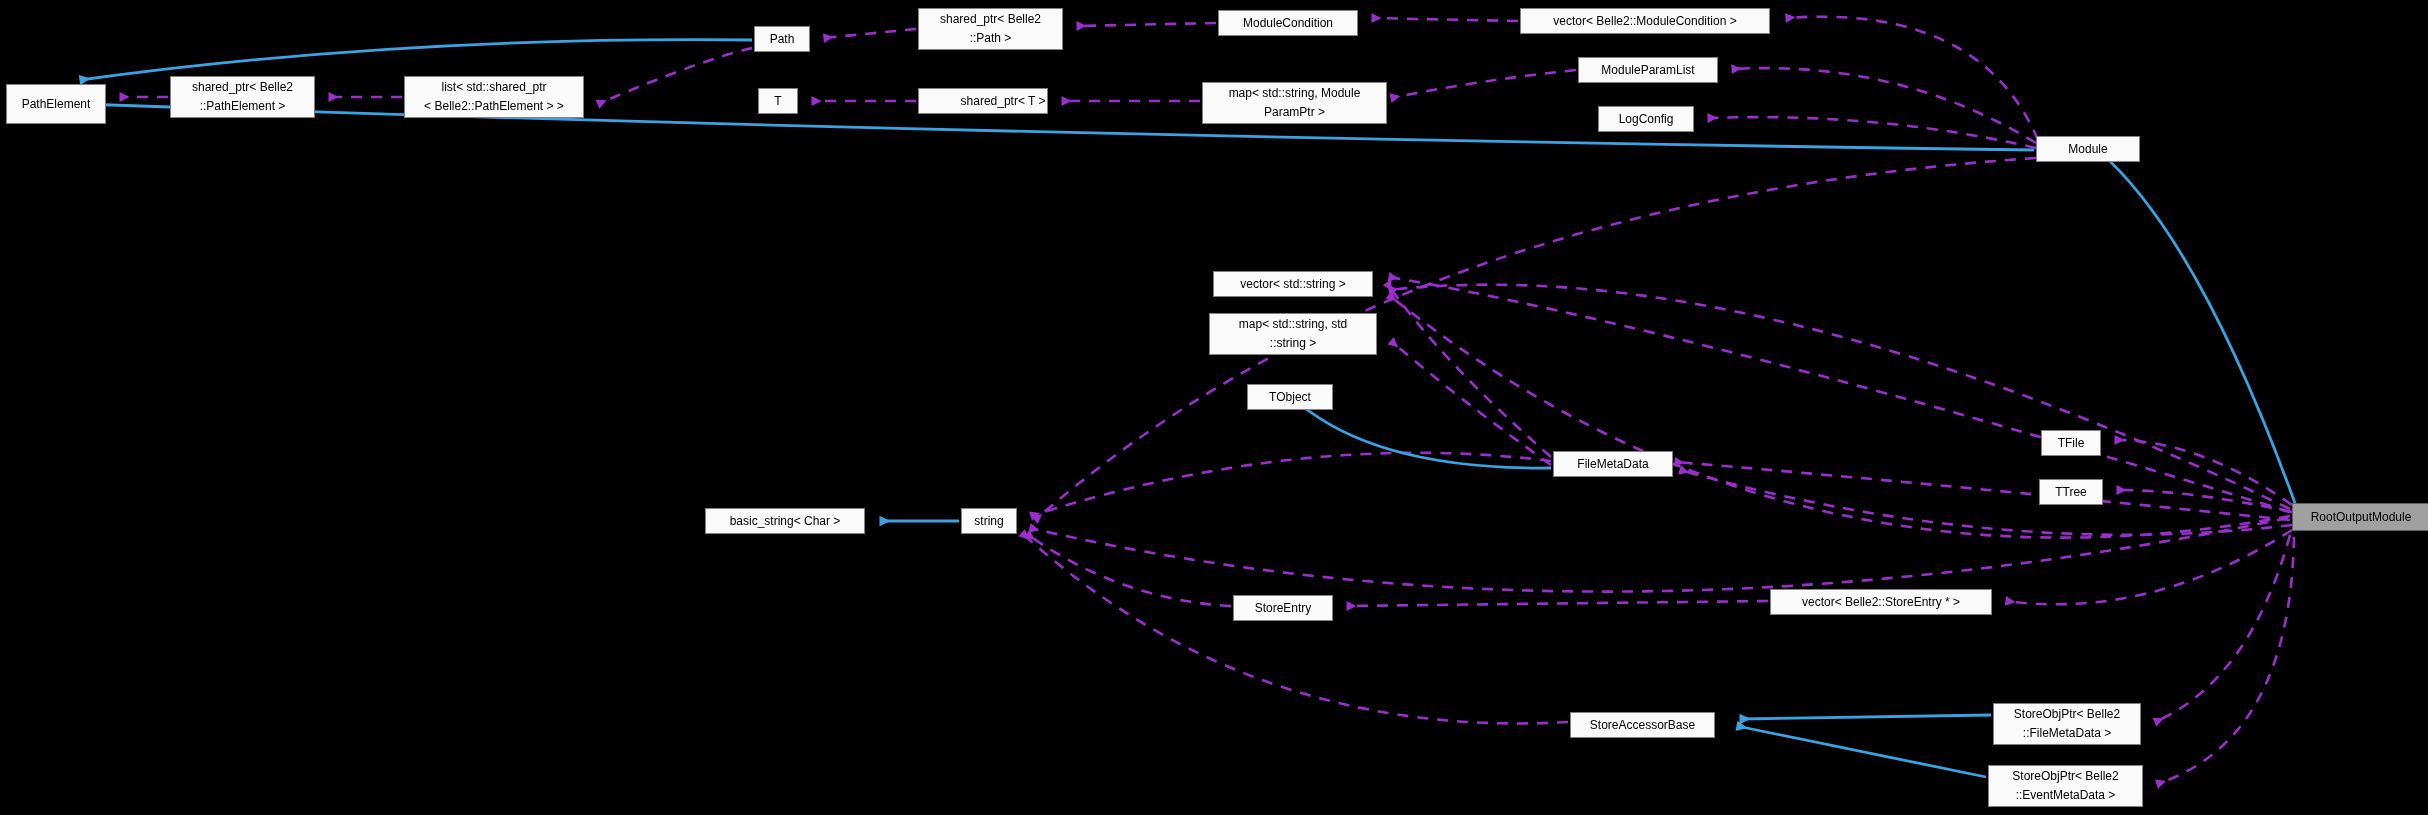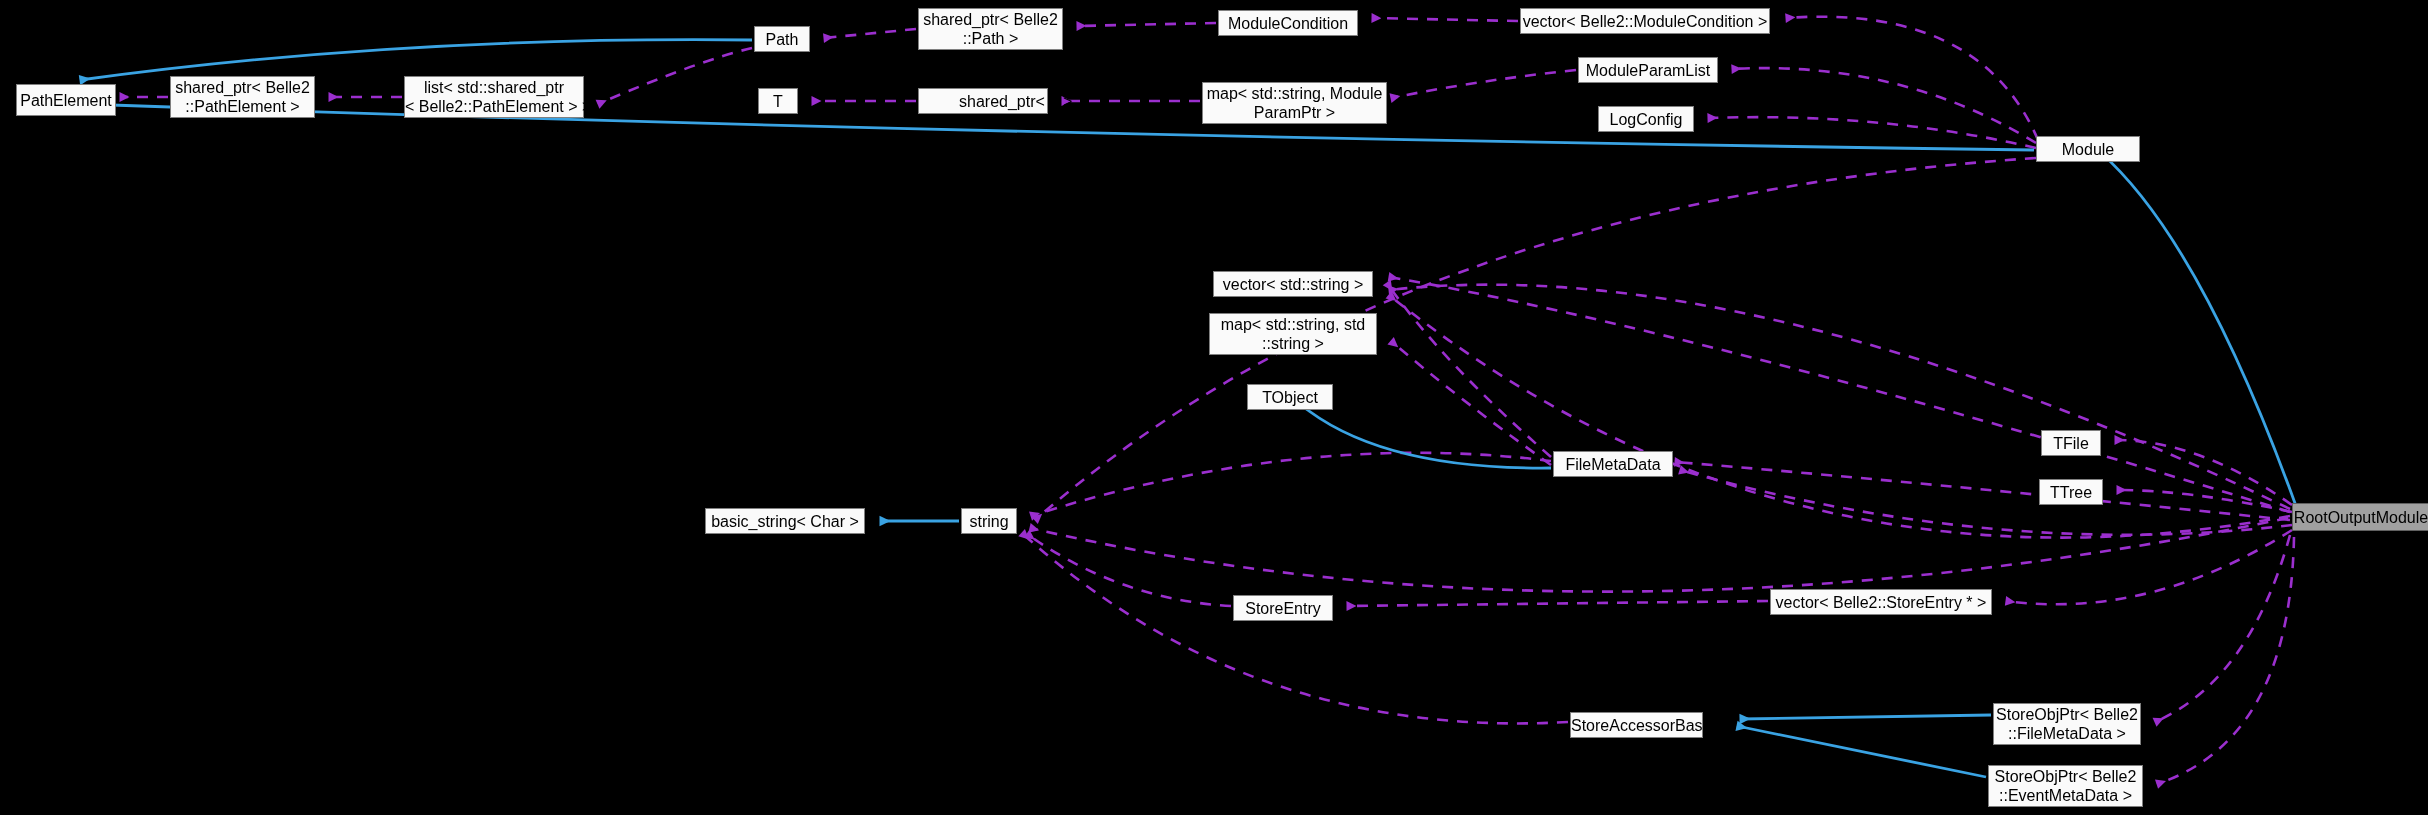--- a/index.html
+++ b/index.html
@@ -22,21 +22,21 @@
     width: 2428px;
     height: 815px;
     pointer-events: none;
   }
   .node {
     position: absolute;
     box-sizing: border-box;
     background: #fafafa;
     border: 1px solid #808080;
     color: #000000;
-    font-size: 16px;
+    font-size: 12px;
     line-height: 19px;
     text-align: center;
     display: flex;
     align-items: center;
     justify-content: center;
     white-space: pre;
     z-index: 5;
   }
   .node.focus {
     background: #a0a0a0;
@@ -99,21 +99,21 @@
       <path d="M 752,40 Q 400,36 80,80"></path>
       <path d="M 2034,150 Q 1000,136 82,104"></path>
       <path d="M 2296,506 Q 2200,240 2100,152"></path>
       <path d="M 959,521 L 880,521"></path>
       <path d="M 1551,468 Q 1380,470 1300,404"></path>
       <path d="M 1991,715 L 1740,719"></path>
       <path d="M 1986,777 L 1737,726"></path>
     </g>
   </svg>
 
-  <div class="node" style="left:16px;top:84px;width:100px;height:32px;">
+  <div class="node" style="left:6px;top:84px;width:100px;height:40px;">
     <span class="label">PathElement</span>
   </div>
   <div class="node" style="left:170px;top:76px;width:145px;height:42px;">
     <span class="label">shared_ptr&lt; Belle2
 ::PathElement &gt;</span>
   </div>
   <div class="node" style="left:404px;top:76px;width:180px;height:42px;">
     <span class="label">list&lt; std::shared_ptr
 &lt; Belle2::PathElement &gt; &gt;</span>
   </div>
@@ -176,21 +176,21 @@
   </div>
   <div class="node focus" style="left:2292px;top:503px;width:138px;height:28px;">
     <span class="label">RootOutputModule</span>
   </div>
   <div class="node" style="left:1233px;top:595px;width:100px;height:26px;">
     <span class="label">StoreEntry</span>
   </div>
   <div class="node" style="left:1770px;top:589px;width:222px;height:26px;">
     <span class="label">vector&lt; Belle2::StoreEntry * &gt;</span>
   </div>
-  <div class="node" style="left:1570px;top:712px;width:133px;height:26px;">
+  <div class="node" style="left:1570px;top:712px;width:145px;height:26px;">
     <span class="label">StoreAccessorBase</span>
   </div>
   <div class="node" style="left:1993px;top:703px;width:148px;height:42px;">
     <span class="label">StoreObjPtr&lt; Belle2
 ::FileMetaData &gt;</span>
   </div>
   <div class="node" style="left:1988px;top:765px;width:155px;height:42px;">
     <span class="label">StoreObjPtr&lt; Belle2
 ::EventMetaData &gt;</span>
   </div>

